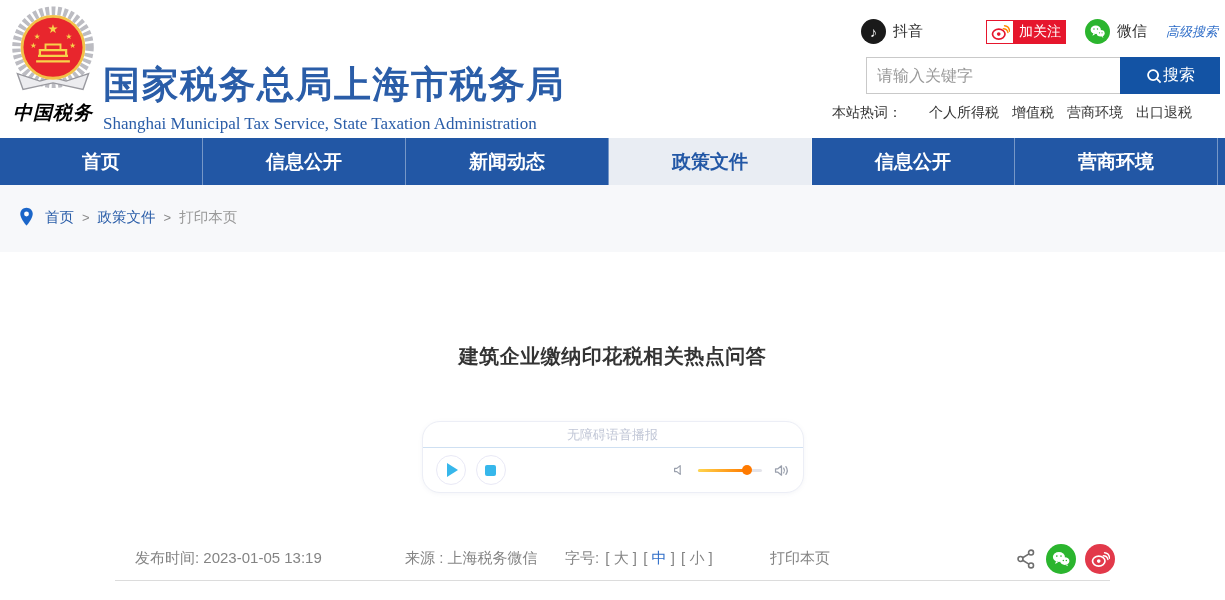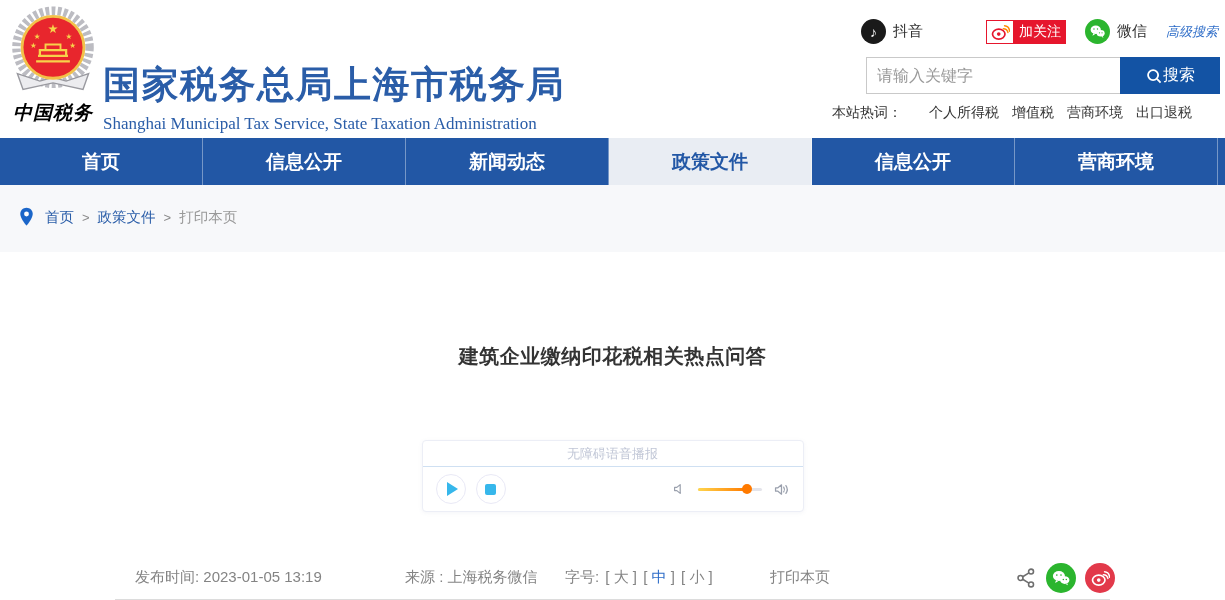--- a/index.html
+++ b/index.html
@@ -61,22 +61,22 @@
   .crumb-link { color:var(--brand-blue,#2a5da8); }
   .crumb-sep { color:#8a8a8a; margin:0 8px; font-size:13px; }
   .crumb-current { color:#999; }
   .pin-icon { margin-right:10px; display:flex; }
 
   
   .main { position:absolute; top:252px; left:0; width:1225px; height:348px; background:#fff; }
   .article-title { margin-top:91px; text-align:center; font-size:20px; font-weight:bold;
     color:#333; letter-spacing:.5px; }
 
-  .player { width:382px; margin:70px auto 0; background:#fff; border:1px solid #eceef6;
-    border-radius:4px; box-shadow:0 1px 4px rgba(120,130,160,.08); }
+  .player { width:382px; margin:51px auto 0; background:#fff; border:1px solid #eceef6;
+    border-radius:18px; box-shadow:0 1px 4px rgba(120,130,160,.08); }
   .player-header { height:26px; line-height:26px; text-align:center; font-size:13px;
     color:#c0c6d6; border-bottom:1px solid #cfe0f2; }
   .player-controls { height:44px; display:flex; align-items:center; padding:0 13px; }
   .ctl-circle { width:30px; height:30px; border-radius:50%; background:#fff;
     border:1px solid #e9e9f6; display:flex; align-items:center; justify-content:center;
     cursor:pointer; }
   .ctl-circle + .ctl-circle { margin-left:10px; }
   .play-tri { width:0; height:0; border-left:11px solid var(--player-accent,#36b7eb);
     border-top:7px solid transparent; border-bottom:7px solid transparent; margin-left:4px; }
   .stop-sq { width:11px; height:11px; background:var(--player-accent,#36b7eb); border-radius:2px; }

